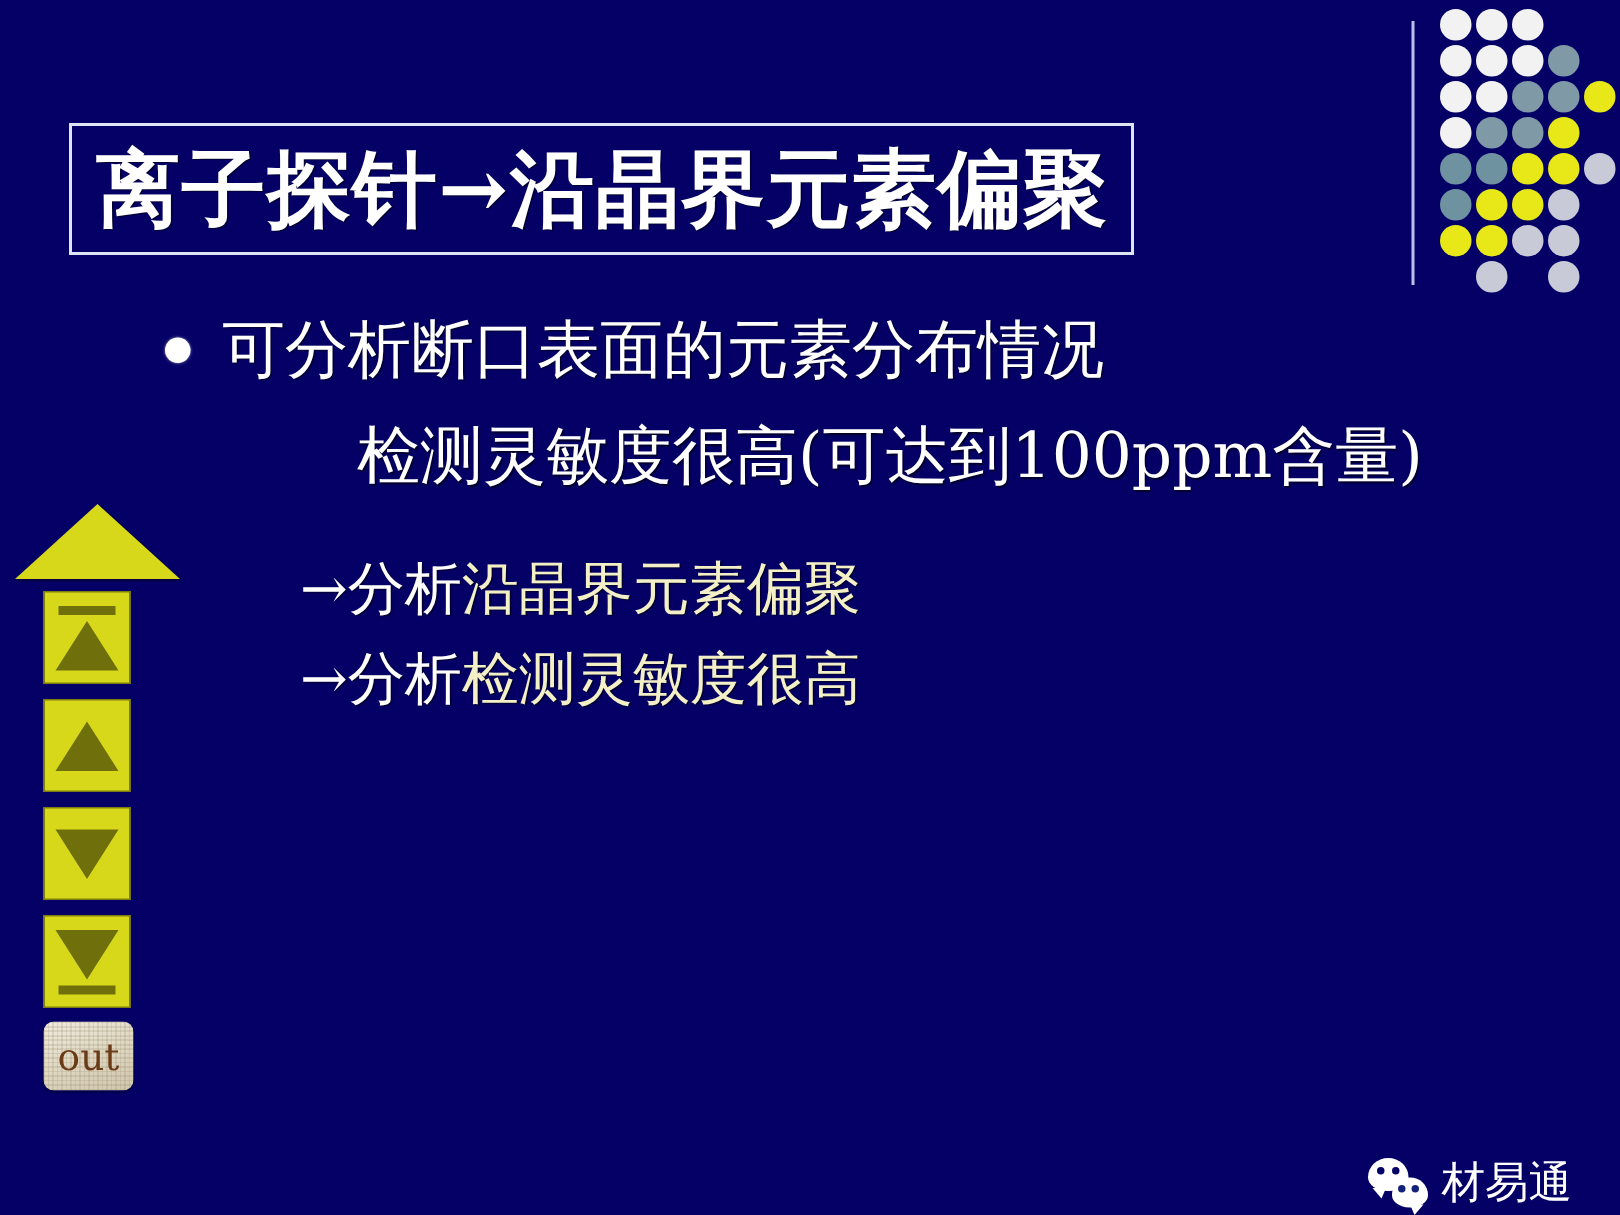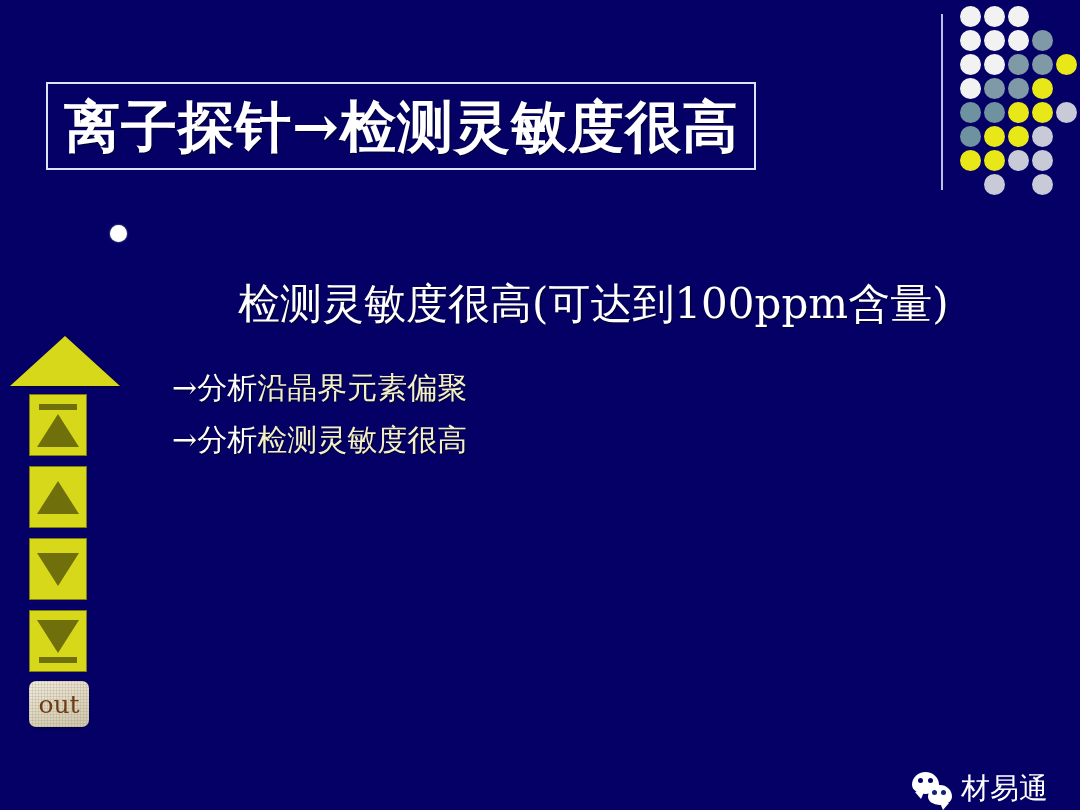--- a/index.html
+++ b/index.html
@@ -75,23 +75,23 @@
 
   .sub-line {
     font-size: 42px;
     line-height: 1;
     margin-left: 128px;
   }
   #sub-line-1 { margin-top: 27px; }
   #sub-line-2 { margin-top: 22px; }
 
   .arrow-line {
-    font-size: 30px;
-    line-height: 1;
-    margin-left: 62px;
+    font-size: 38px;
+    line-height: 1;
+    margin-left: 90px;
   }
   #arrow-line-1 { margin-top: 48px; }
   #arrow-line-2 { margin-top: 22px; }
 
   .t-green { color: #46963f; }
   .t-cream { color: #f3f0c8; }
   .t-white { color: #ffffff; }
 
   
   #nav-strip {
@@ -262,27 +262,28 @@
     color: #ffffff;
     white-space: nowrap;
   }
 </style>
 </head>
 <body>
 
 <div id="slide" style="background: rgb(5, 0, 102);">
 
   <div id="title-box">
-    <div id="title-text">离子探针→检测灵敏度很高</div>
+    <div id="title-text">离子探针→沿晶界元素偏聚</div>
   </div>
 
   <div id="body-block">
 
     <div id="bullet-row">
       <span id="bullet-dot"></span>
+      <span id="bullet-text" class="line t-white">可分析断口表面的元素分布情况</span>
     </div>
 
 
     <div id="sub-line-2" class="line sub-line">
       <span class="t-white">检测灵敏度很高(可达到100ppm含量)</span>
     </div>
 
     <div id="arrow-line-1" class="line arrow-line">
       <span class="t-white">→分析</span><span class="t-cream">沿晶界元素偏聚</span>
     </div>

